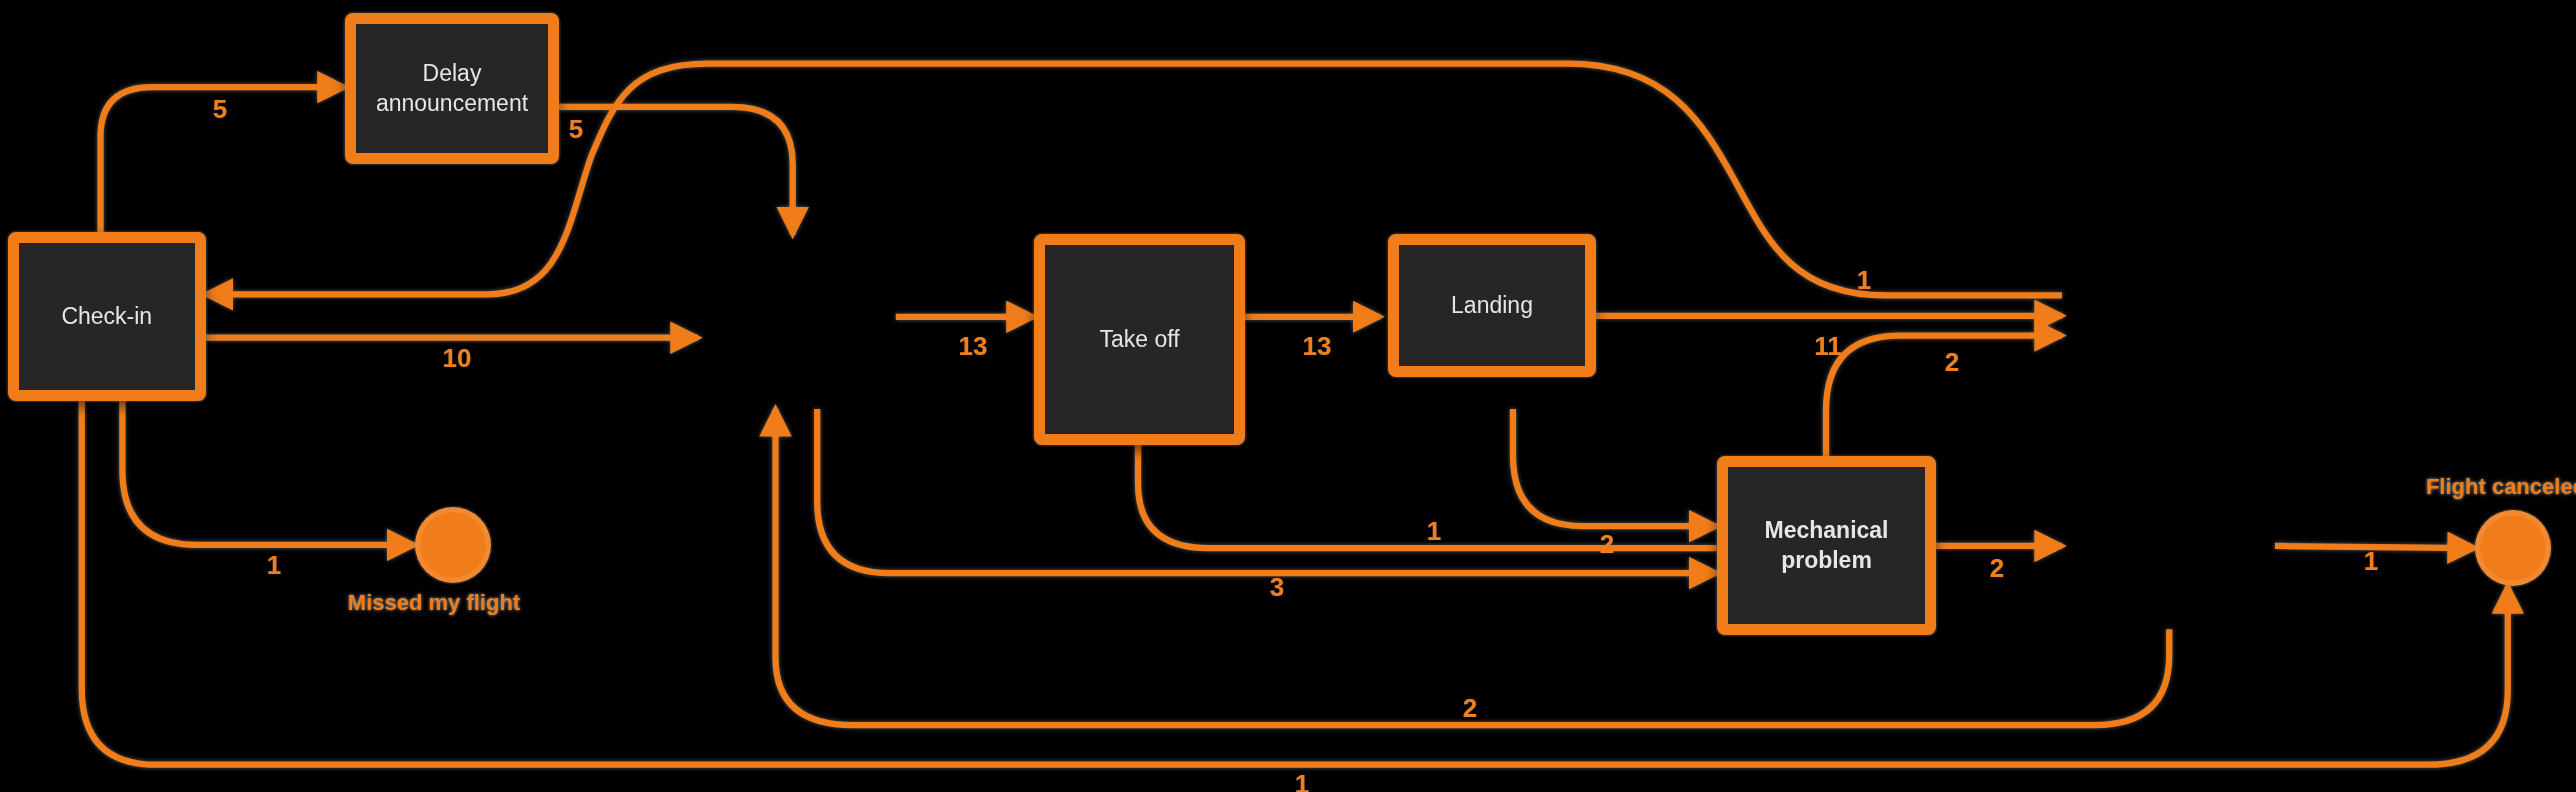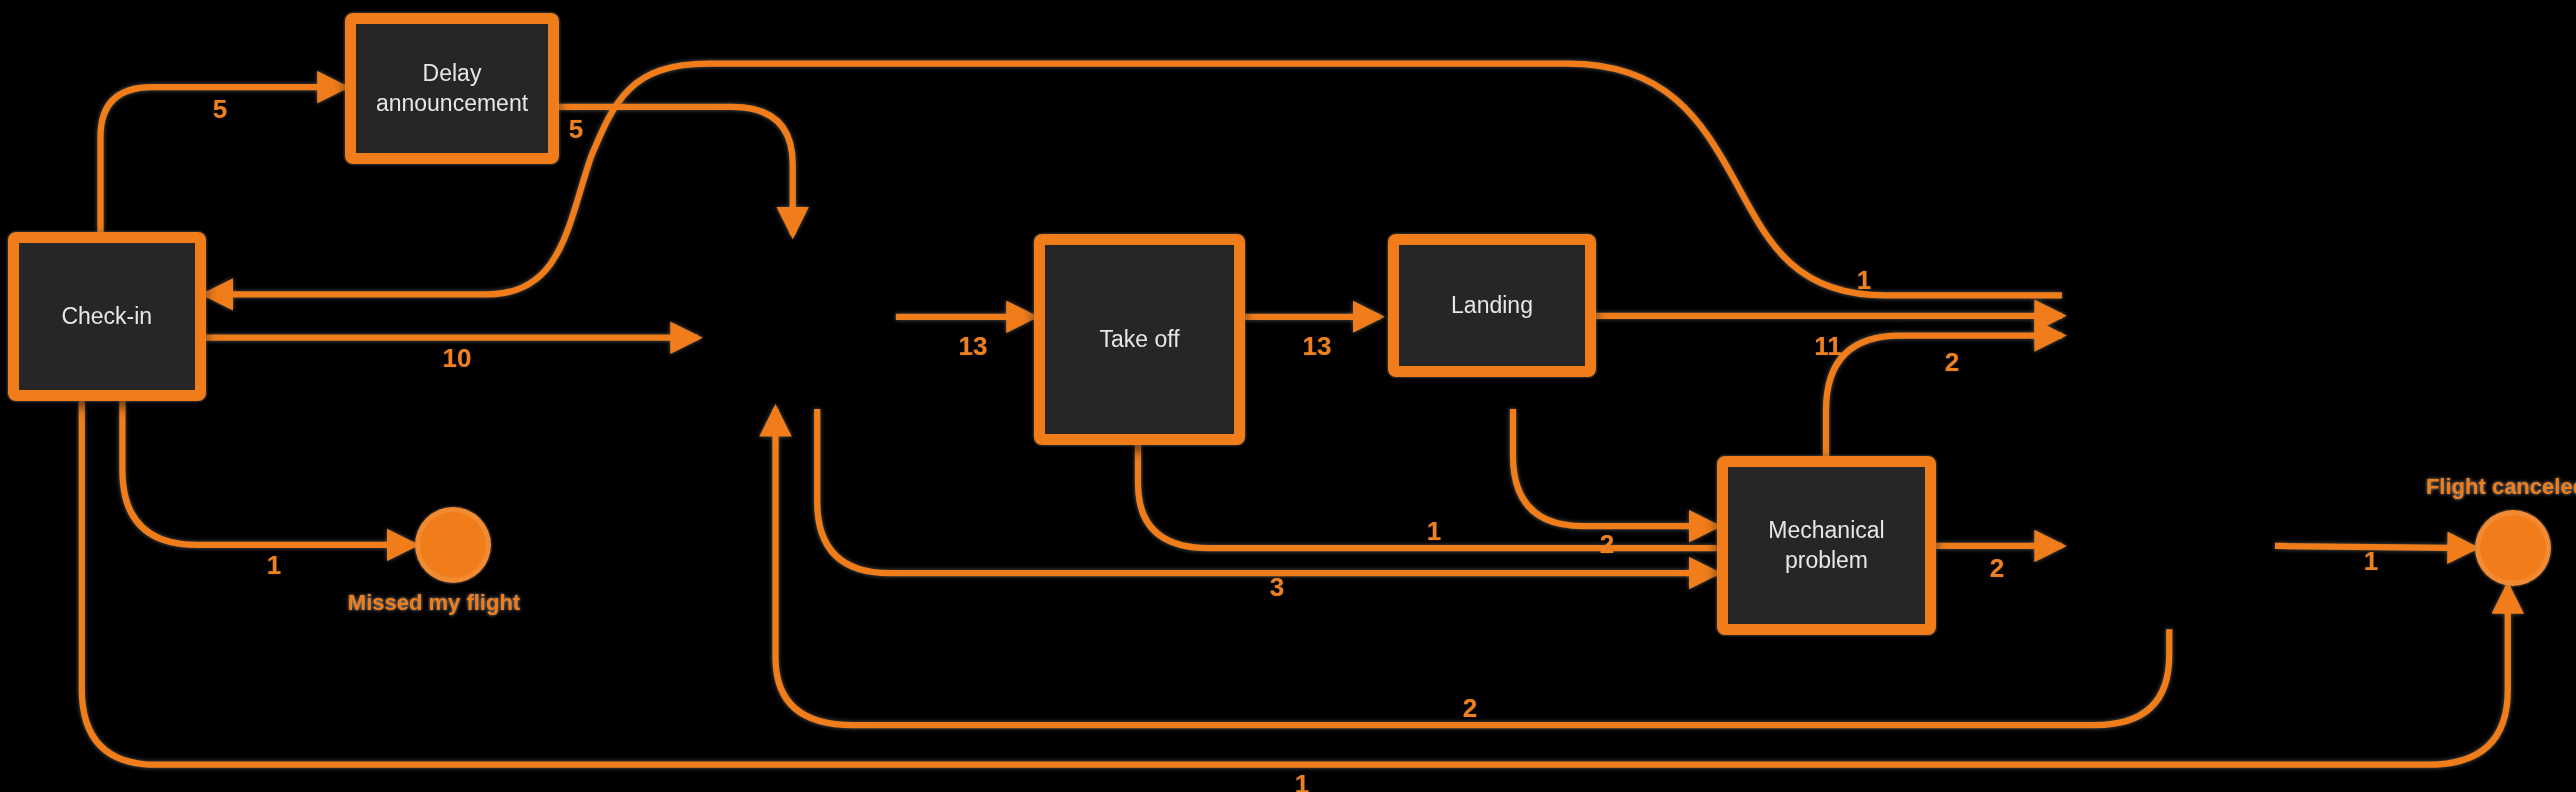--- a/index.html
+++ b/index.html
@@ -18,21 +18,21 @@
             box-shadow:inset 0 0 0 5.2px rgba(255,255,255,0.10), 0 0 0 1.6px rgba(130,130,130,0.25);}
   .endstate-label{position:absolute;transform:translate(-50%,-50%);color:#F07D1A;font-size:22px;
          font-weight:700;white-space:nowrap;text-shadow:0 0 3.6px rgba(255,255,255,0.65);}
   
   #node-delay{left:345px;top:13px;width:214px;height:151px;}
   #node-checkin{left:7.8px;top:232px;width:198px;height:169px;align-items:center;}
   #node-boarding{left:698px;top:234px;width:198px;height:174px;}
   #node-takeoff{left:1034px;top:234px;width:211px;height:211px;}
   #node-landing{left:1352px;top:234px;width:208px;height:143px;margin-left:36px;}
   #node-baggage{left:2062px;top:229px;width:213px;height:175px;}
-  #node-mechanical{left:1717px;top:456px;width:219px;height:179px;}
+  #node-mechanical{left:1717px;top:456px;width:219px;height:179px;font-weight:bold;}
   #node-offboarding{left:2062px;top:457px;width:213px;height:172px;}
   #end-missed{left:415px;top:507px;width:76px;height:76px;}
   #end-canceled{left:2475px;top:510px;width:76px;height:76px;}
 </style>
 </head>
 <body>
 
 <div class="diagram">
 
   <svg class="edges" width="2576" height="793" viewBox="0 0 4946 1522">

